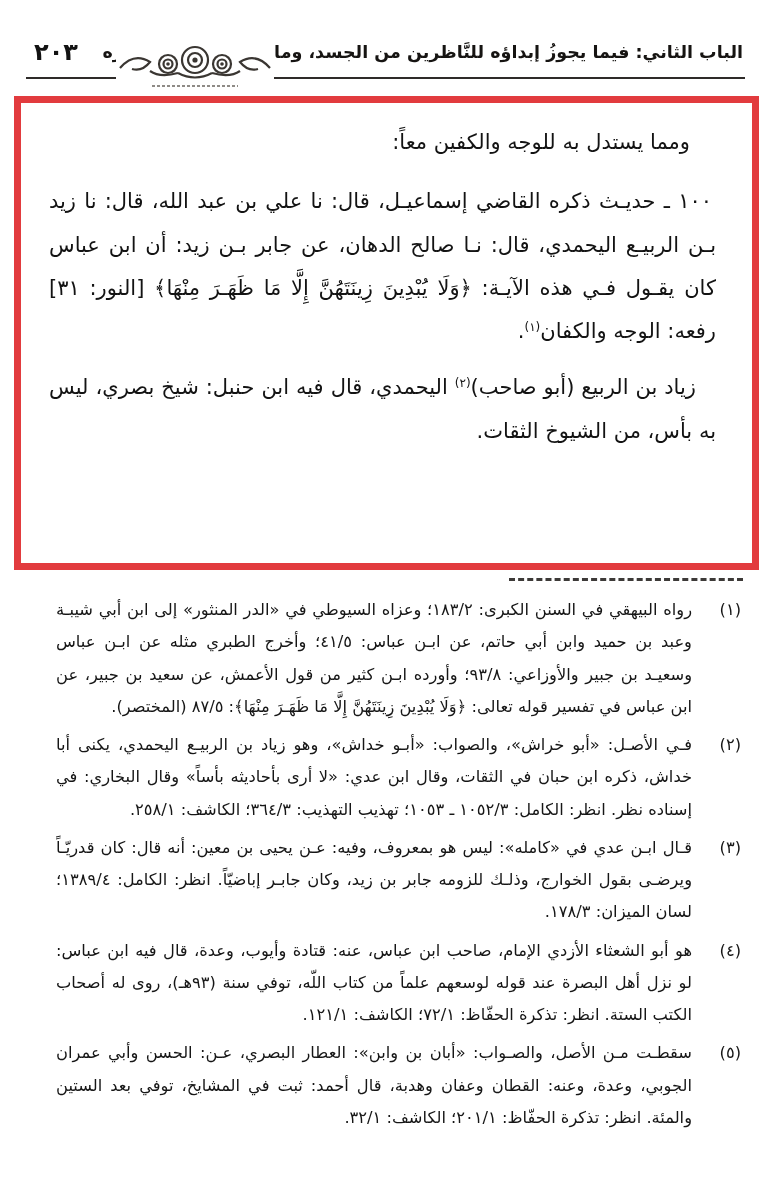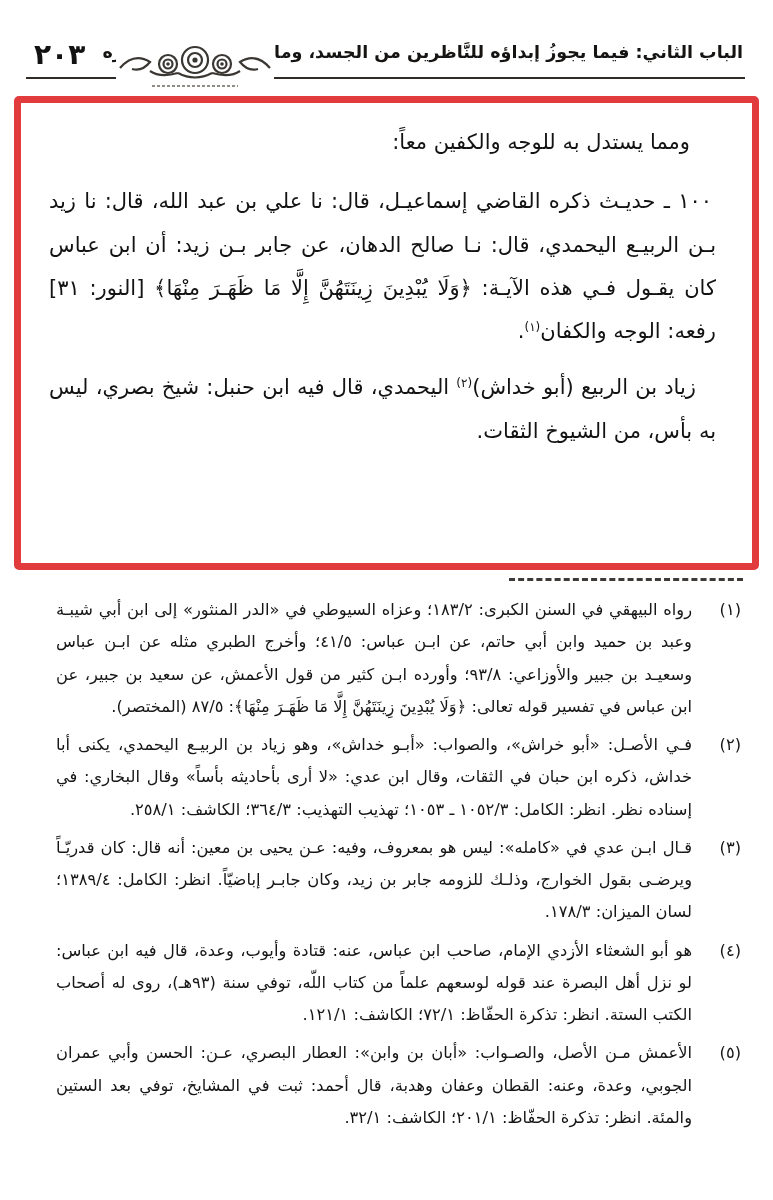--- a/index.html
+++ b/index.html
@@ -26,30 +26,30 @@
     font-size:17.5px; font-weight:bold; color:#161412;
     letter-spacing:0;
     white-space:nowrap;
   }
   .header-ornament {
     position:absolute; top:38px; left:116px; width:158px; height:52px;
     z-index:2;
   }
   .page-number {
     position:absolute; top:38px; left:34px;
-    font-size:28px; font-weight:bold; color:#121212;
+    font-size:24px; font-weight:bold; color:#121212;
     letter-spacing:3px;
     z-index:2;
   }
 
   
   .highlight-box {
     position:absolute; top:96px; left:14px; right:14px; height:474px;
     border:7px solid #e23b3e;
-    border-radius:5px;
+    border-radius:0;
     background:#fff;
     box-sizing:border-box;
     padding:18px 36px 0 28px;
     z-index:3;
   }
   .main-text p {
     margin:0 0 13px 0;
     font-size:21px;
     line-height:2.06;
     text-align:justify;
@@ -117,21 +117,21 @@
     </div>
     <div class="page-number">٢٠٣</div>
   </header>
 
   <section class="highlight-box">
     <div class="main-text">
       <p class="intro"><span>ومما يستدل به للوجه والكفين معاً:</span></p>
 
       <p class="hadith"><span>١٠٠ ـ </span><span class="b">حديـث ذكره القاضي إسماعيـل،</span><span> قال: نا علي بن عبد الله، قال: نا زيد بـن الربيـع اليحمدي، قال: نـا صالح الدهان، عن جابر بـن زيد: أن </span><span class="b">ابن عباس</span><span> كان يقـول فـي هذه الآيـة: </span><span class="verse">﴿وَلَا يُبْدِينَ زِينَتَهُنَّ إِلَّا مَا ظَهَـرَ مِنْهَا﴾</span><span> [النور: ٣١] رفعه: الوجه والكفان</span><span class="sup">(١)</span><span>.</span></p>
 
-      <p class="para"><span>زياد بن الربيع (أبو خداش)</span><span class="sup">(٢)</span><span> اليحمدي، قال فيه ابن حنبل: شيخ بصري، ليس به بأس، من الشيوخ الثقات.</span></p>
+      <p class="para"><span>زياد بن الربيع (أبو صاحب)</span><span class="sup">(٢)</span><span> اليحمدي، قال فيه ابن حنبل: شيخ بصري، ليس به بأس، من الشيوخ الثقات.</span></p>
 
     </div>
   </section>
 
   <div class="fn-sep"></div>
 
   <section class="footnotes">
 
     <div class="fn">
       <span class="fn-num">(١)</span>
@@ -148,18 +148,18 @@
       <div class="fn-text"><span>قـال ابـن عدي في «كامله»: ليس هو بمعروف، وفيه: عـن يحيى بن معين: أنه قال: كان قدريّـاً ويرضـى بقول الخوارج، وذلـك للزومه جابر بن زيد، وكان جابـر إباضيّاً. انظر: الكامل: ١٣٨٩/٤؛ لسان الميزان: ١٧٨/٣.</span></div>
     </div>
 
     <div class="fn">
       <span class="fn-num">(٤)</span>
       <div class="fn-text"><span>هو أبو الشعثاء الأزدي الإمام، صاحب ابن عباس، عنه: قتادة وأيوب، وعدة، قال فيه ابن عباس: لو نزل أهل البصرة عند قوله لوسعهم علماً من كتاب اللّه، توفي سنة (٩٣هـ)، روى له أصحاب الكتب الستة. انظر: تذكرة الحفّاظ: ٧٢/١؛ الكاشف: ١٢١/١.</span></div>
     </div>
 
     <div class="fn">
       <span class="fn-num">(٥)</span>
-      <div class="fn-text"><span>الأعمش مـن الأصل، والصـواب: «</span><span class="b">أبان بن وابن</span><span>»: العطار البصري، عـن: الحسن وأبي عمران الجوبي، وعدة، وعنه: القطان وعفان وهدبة، قال أحمد: ثبت في المشايخ، توفي بعد الستين والمئة. انظر: تذكرة الحفّاظ: ٢٠١/١؛ الكاشف: ٣٢/١.</span></div>
+      <div class="fn-text"><span>سقطـت مـن الأصل، والصـواب: «</span><span class="b">أبان بن وابن</span><span>»: العطار البصري، عـن: الحسن وأبي عمران الجوبي، وعدة، وعنه: القطان وعفان وهدبة، قال أحمد: ثبت في المشايخ، توفي بعد الستين والمئة. انظر: تذكرة الحفّاظ: ٢٠١/١؛ الكاشف: ٣٢/١.</span></div>
     </div>
 
   </section>
 
 </div>
 
 </body></html>

